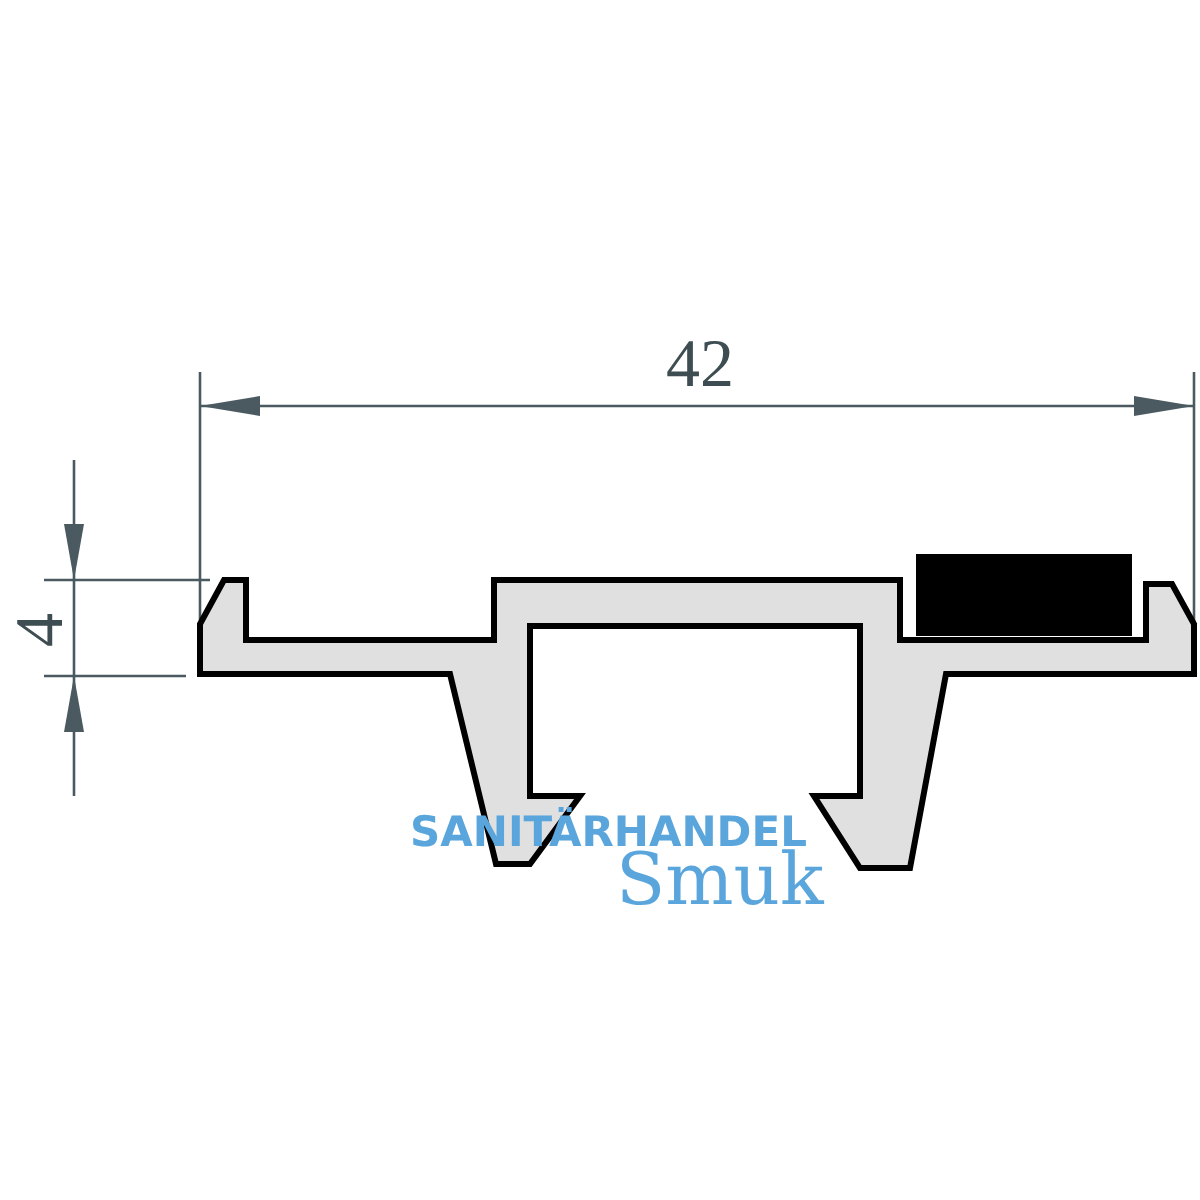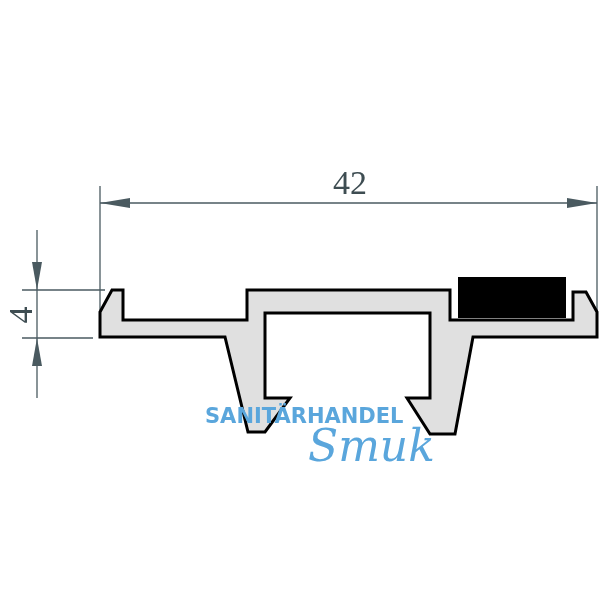--- a/index.html
+++ b/index.html
@@ -3,21 +3,21 @@
 <meta charset="utf-8">
 <style>
   html, body { margin:0; padding:0; background:#ffffff; }
   body { width:600px; height:600px; position:relative; overflow:hidden; font-family:"Liberation Sans", sans-serif; }
   svg { position:absolute; left:0; top:0; }
   .dim-label { position:absolute; color:#3e4d52; font-family:Liberation Serif, serif; font-size:34px; line-height:1; }
   #width-label { left:322px; top:166px; width:56px; text-align:center; }
   #height-label { left:4px; top:298px; width:34px; text-align:center; transform:rotate(-90deg); }
   .wm { position:absolute; color:#5aa6dc; }
   #wm-top { left:205px; top:404px; font-family:"DejaVu Sans", sans-serif; font-weight:bold; font-size:21px; letter-spacing:0px; }
-  #wm-bottom { left:308px; top:420px; font-family:"DejaVu Serif", serif; font-style:italic; font-size:44px; }
+  #wm-bottom { left:308px; top:420px; font-family:"DejaVu Serif", serif; font-size:36px; }
 </style>
 </head>
 <body>
 
 <svg width="600" height="600" viewBox="0 0 600 600">
   <g stroke="#4a5a60" stroke-width="1.3" fill="#4a5a60">
     <line x1="100" y1="186" x2="100" y2="310"></line>
     <line x1="597" y1="186" x2="597" y2="312"></line>
     <line x1="100" y1="203" x2="597" y2="203"></line>
     <polygon points="100,203 130,198 130,208" stroke="none"></polygon>

